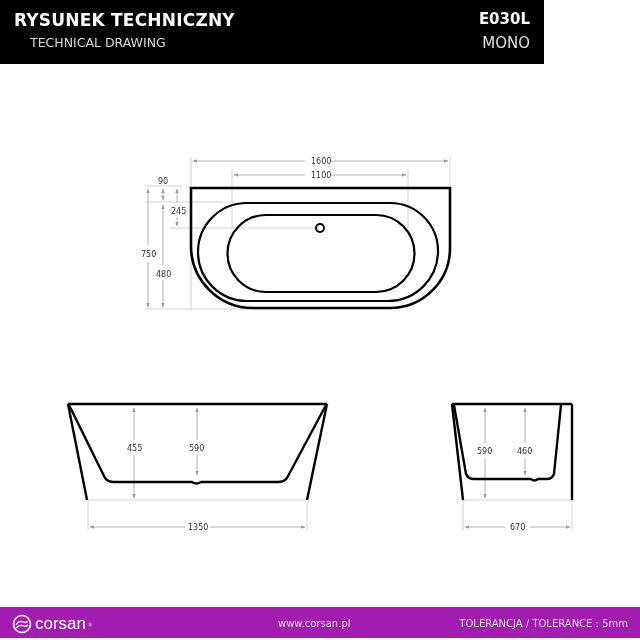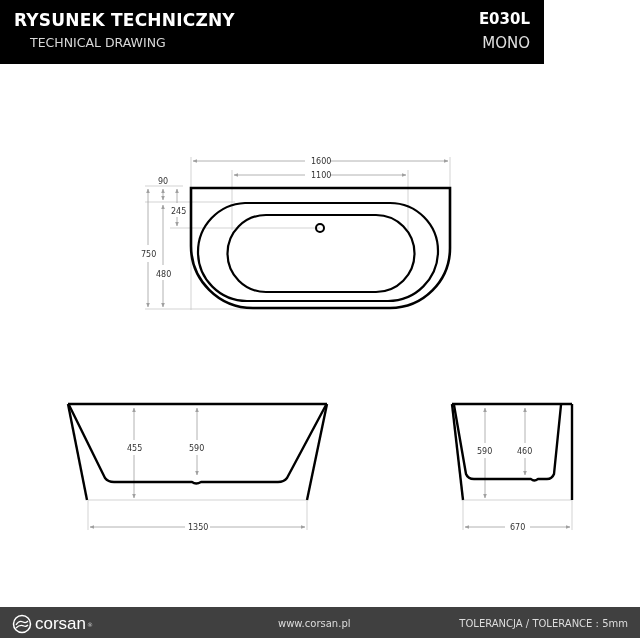--- a/index.html
+++ b/index.html
@@ -2,21 +2,21 @@
 <html><head>
 <meta charset="utf-8">
 <style>
   html, body { margin:0; padding:0; }
   body { width:640px; height:640px; background:#ffffff; position:relative; overflow:hidden; font-family:"DejaVu Sans", sans-serif; }
   .header { position:absolute; left:0; top:0; width:544px; height:64px; background:#000; color:#fff; }
   .h-title { position:absolute; left:14px; top:10px; font-size:17px; font-weight:bold; letter-spacing:0.2px; }
   .h-sub { position:absolute; left:14px; top:35px; font-size:12.5px; color:#d8d8d8; font-weight:normal;margin-left:16px; }
   .h-code { position:absolute; right:14px; top:10px; font-size:15px; font-weight:bold; }
   .h-model { position:absolute; right:14px; top:34px; font-size:15px; color:#e0e0e0; }
-  .footer { position:absolute; left:0; top:607px; width:640px; height:31px; background:#404040; color:#fff; }
+  .footer { position:absolute; left:0; top:607px; width:640px; height:31px; background:#a21caf; color:#fff; }
   .logo { position:absolute; left:12px; top:7px; display:flex; align-items:center; }
   .logo-text { font-family:"Liberation Sans", sans-serif; font-size:17px; margin-left:3px; color:#fff; }
   .logo-reg { font-size:6px; vertical-align:top; margin-left:1px; color:#ccc; }
   .f-url { position:absolute; left:278px; top:11px; font-size:10px; color:#ddd;text-align:right; }
   .f-tol { position:absolute; right:12px; top:11px; font-size:10px; color:#ddd; }
   svg.drawing { position:absolute; left:0; top:64px; }
   .dim { font-family:"DejaVu Sans", sans-serif; font-size:8px; fill:#333; }
 </style>
 </head>
 <body>

